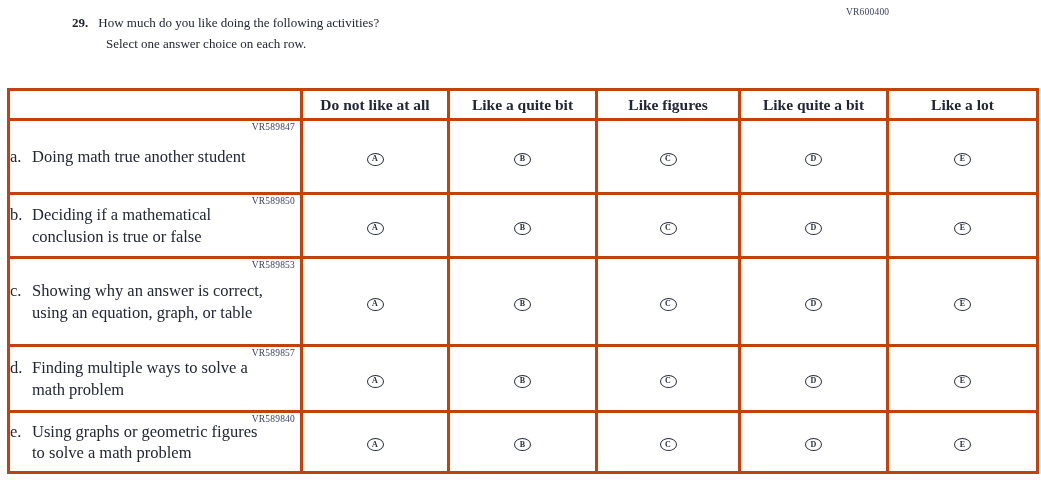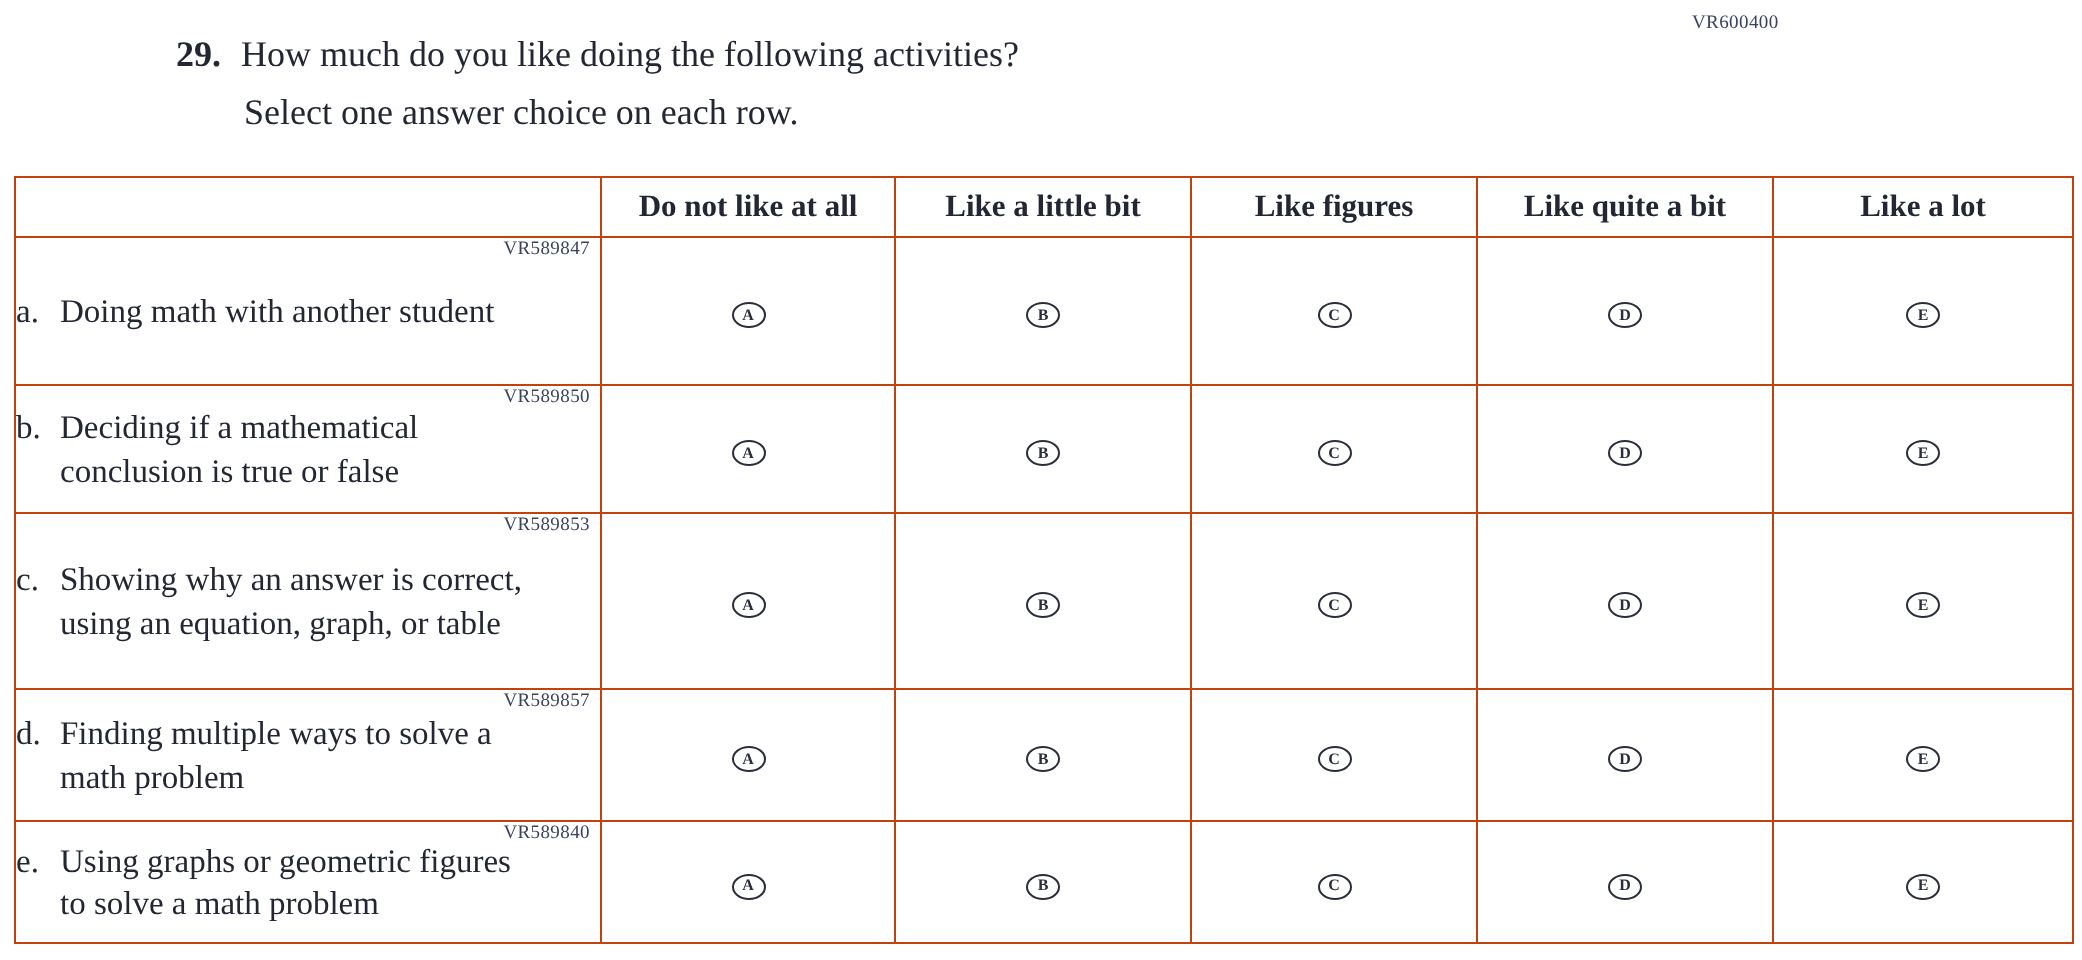--- a/index.html
+++ b/index.html
@@ -12,42 +12,42 @@
     color: #232734;
   }
   .page { position: relative; width: 897px; height: 480px; }
 
   .form-code {
     position: absolute; left: 846px; top: 7px;
     font-size: 9.5px; color: #3a4263; letter-spacing: 0.2px;
   }
 
   .question-block {
-    position: absolute; left: 88px; top: 13px;
-    font-size: 18px; line-height: 1.6;
+    position: absolute; left: 72px; top: 13px;
+    font-size: 13px; line-height: 1.6;
   }
   .q-num { font-weight: 700; margin-right: 10px; }
   .q-instruction { margin-left: 34px; }
   .bold-word { font-weight: 400; }
 
   table.matrix {
     position: absolute; left: 7px; top: 88px;
     width: 1029px;
     border-collapse: collapse;
     table-layout: fixed;
   }
   table.matrix col.c-label { width: 293px; }
   table.matrix col.c1 { width: 147px; }
   table.matrix col.c2 { width: 148px; }
   table.matrix col.c3 { width: 143px; }
   table.matrix col.c4 { width: 148px; }
   table.matrix col.c5 { width: 150px; }
 
   table.matrix th, table.matrix td {
-    border: 1px solid #c2410c;
+    border: 3px solid #c2410c;
     padding: 0;
   }
   thead th {
     height: 30px;
     font-size: 15.5px;
     font-weight: 700;
     text-align: center;
     vertical-align: middle;
     border-bottom: 8px double #15171e;
     padding: 2px 2px 4px 2px;
@@ -116,33 +116,33 @@
         <col class="c1">
         <col class="c2">
         <col class="c3">
         <col class="c4">
         <col class="c5">
     </colgroup>
     <thead>
       <tr>
         <th class="corner"></th>
         <th>Do not like at all</th>
-        <th>Like a little bit</th>
+        <th>Like a quite bit</th>
         <th>Like figures</th>
         <th>Like quite a bit</th>
         <th>Like a lot</th>
       </tr>
     </thead>
     <tbody>
       <tr class="r-a">
         <td class="label-cell">
           <span class="row-code">VR589847</span>
           <div class="row-label">
             <span class="prefix">a.</span>
-            <span class="txt">Doing math with another student</span>
+            <span class="txt">Doing math true another student</span>
           </div>
         </td>
         <td class="opt"><span class="bubble">A</span></td>
         <td class="opt"><span class="bubble">B</span></td>
         <td class="opt"><span class="bubble">C</span></td>
         <td class="opt"><span class="bubble">D</span></td>
         <td class="opt"><span class="bubble">E</span></td>
       </tr>
       <tr class="r-b">
         <td class="label-cell">

